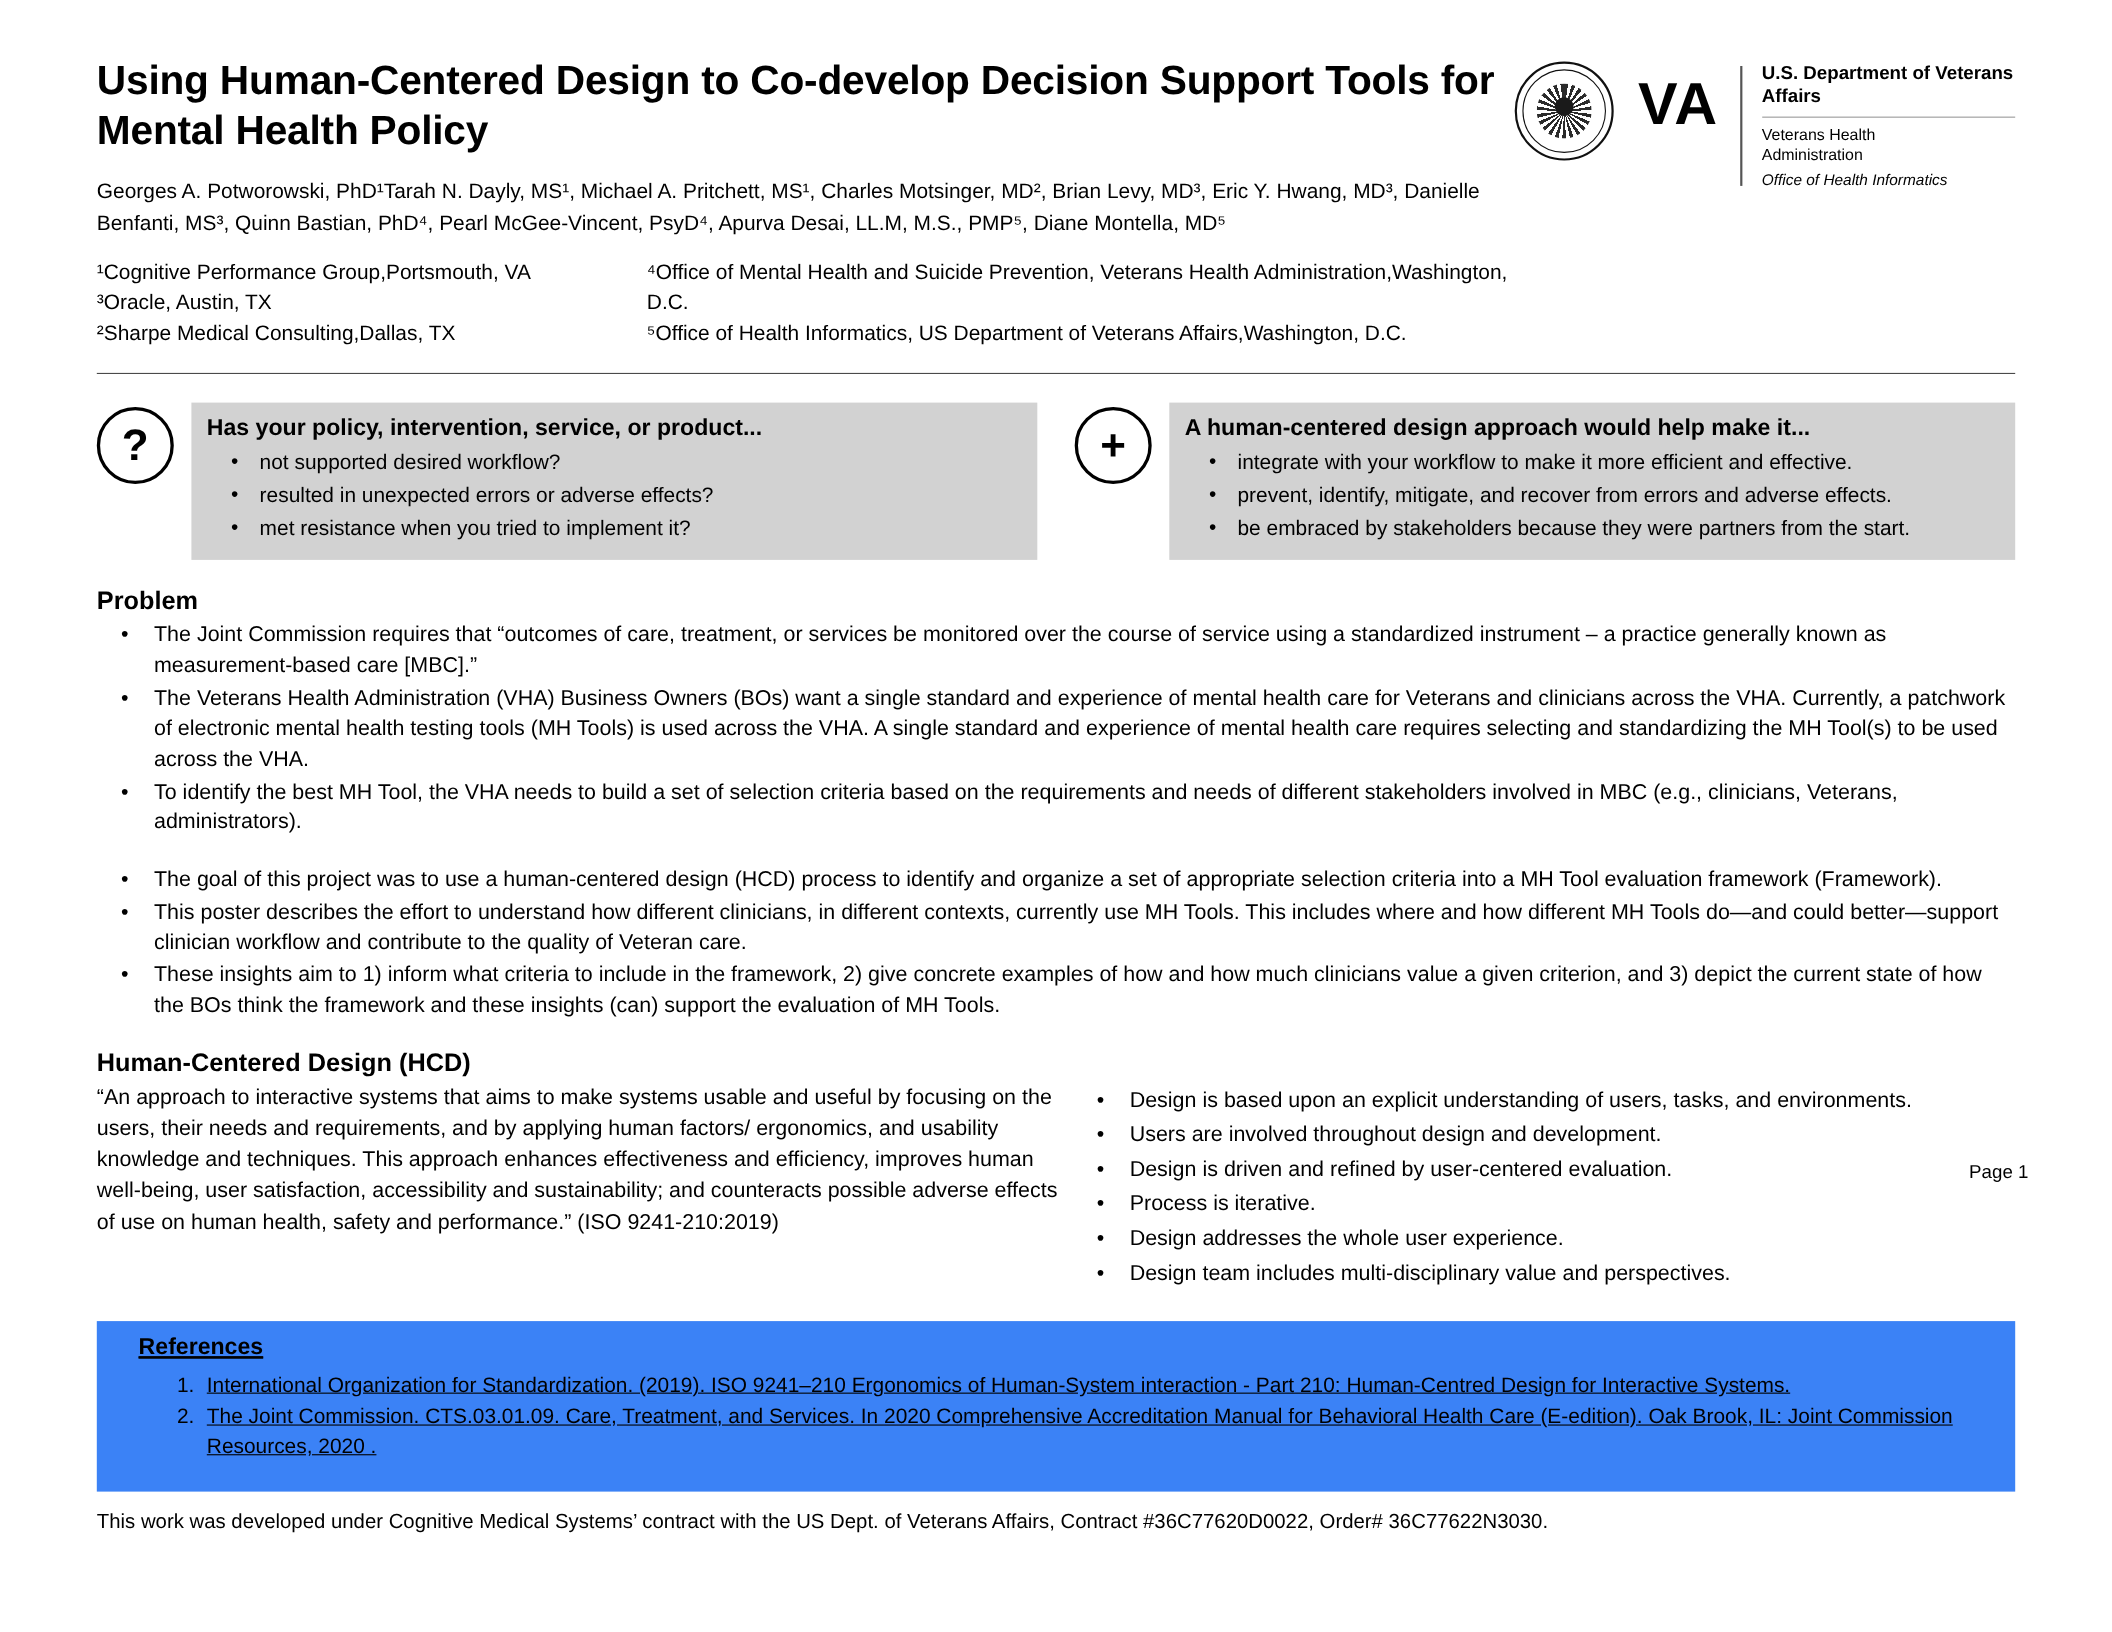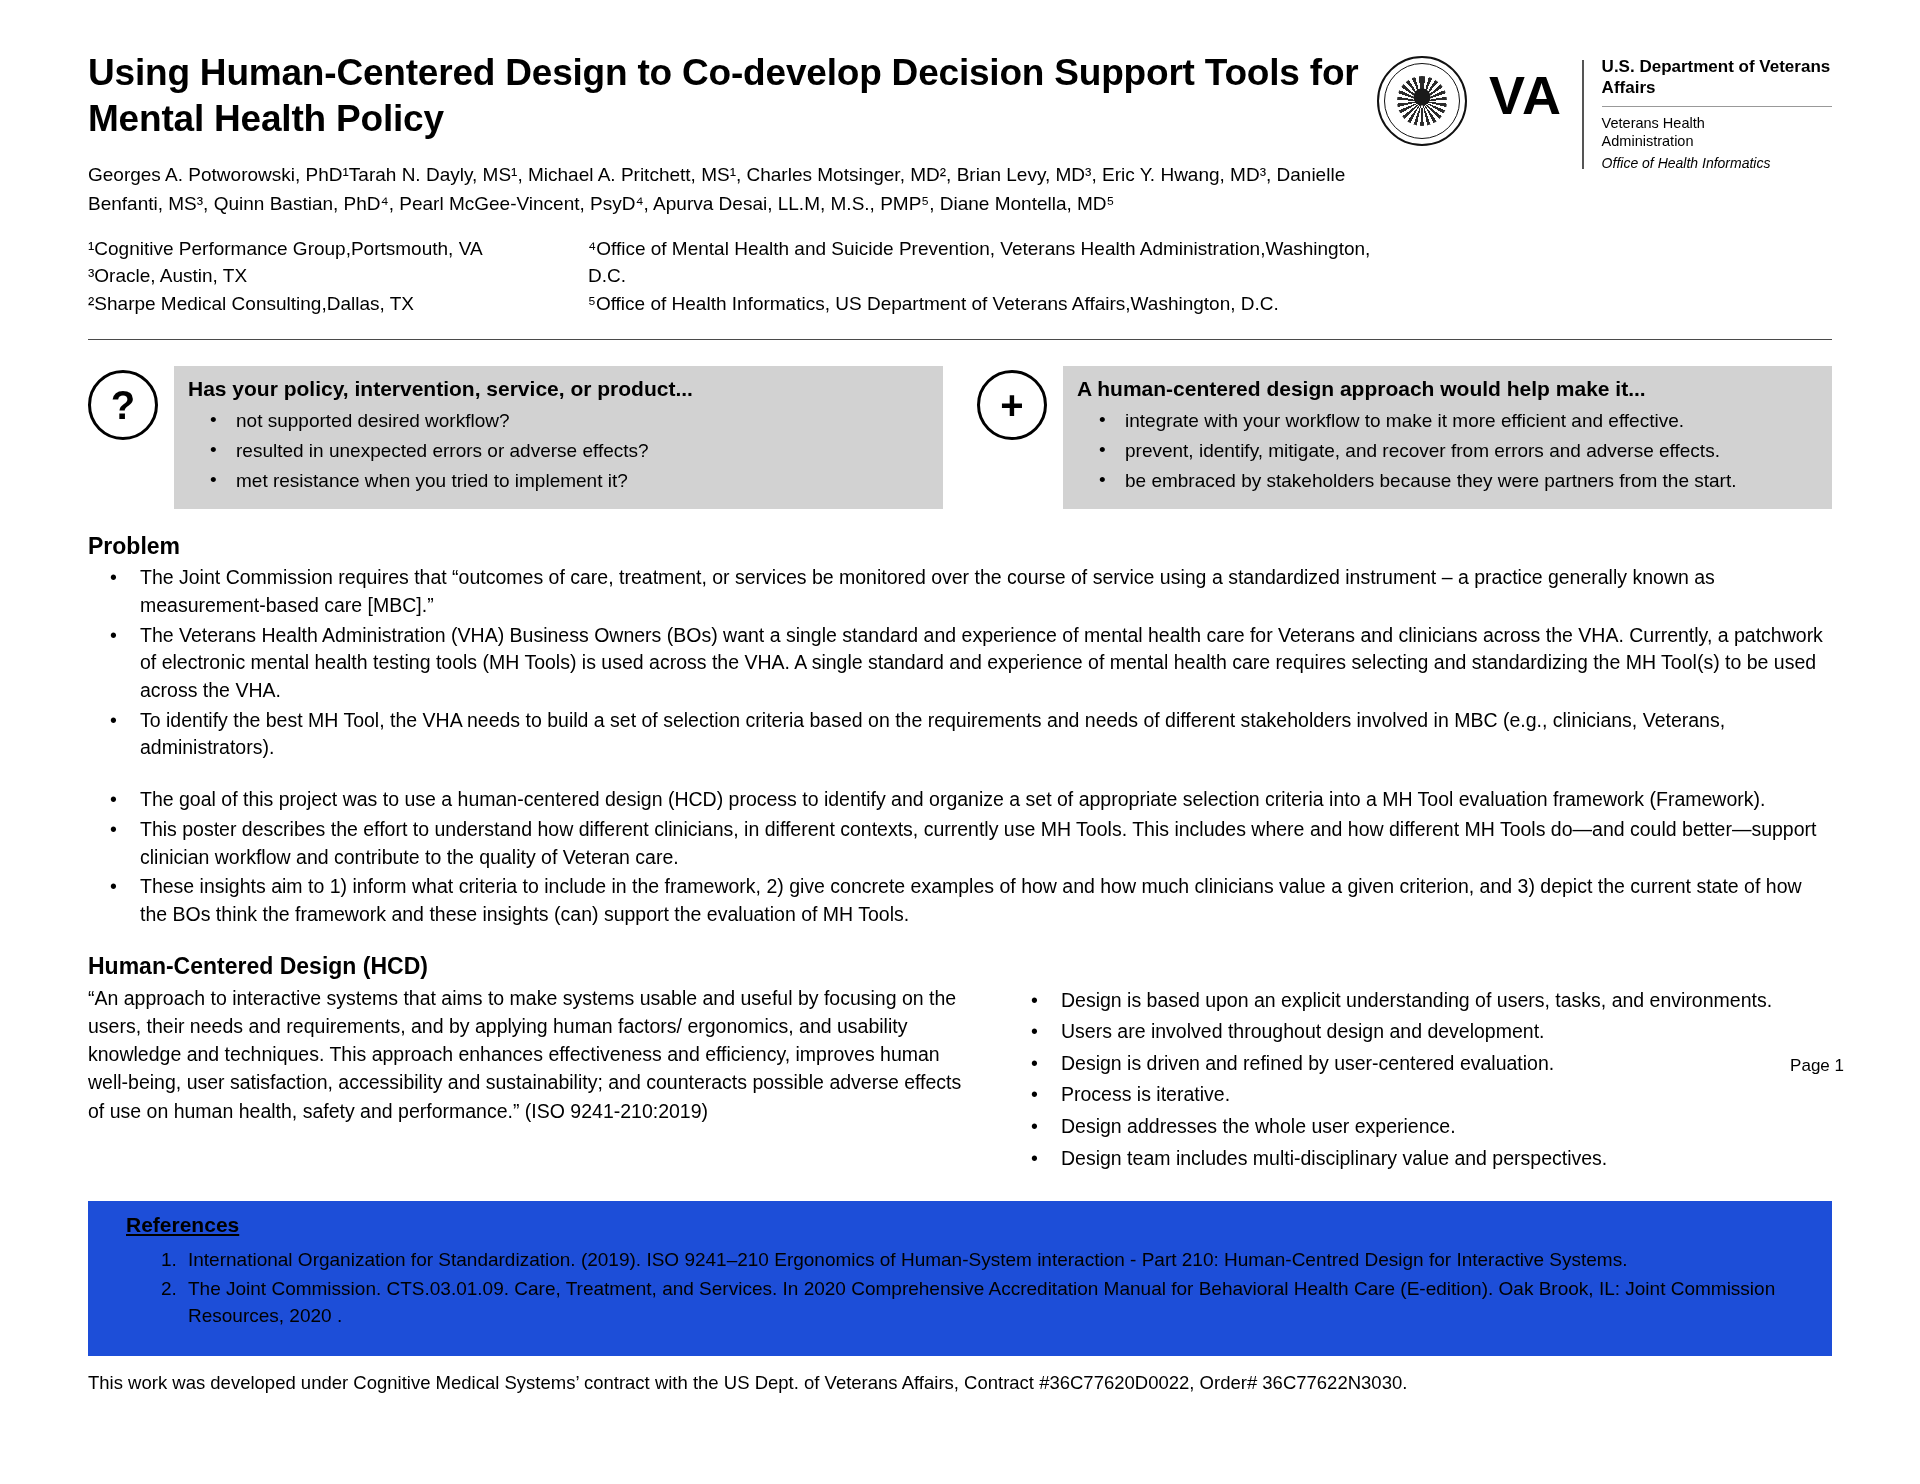--- a/index.html
+++ b/index.html
@@ -203,40 +203,41 @@
   ul.bullets > li::before {
     content: "\2022";
     position: absolute;
     left: 22px;
     top: 0;
   }
 
   
   .hcd-cols {
     display: flex;
-    gap: 41px;
+    gap: 7px;
     margin-top: 2px;
   }
   .hcd-quote {
     width: 880px;
     font-size: 19.5px;
     line-height: 1.45;
   }
   .hcd-right {
     flex: 1;
     padding-top: 2px;
   }
   .hcd-right ul.bullets { font-size: 19.5px; line-height: 1.52; }
   .hcd-right ul.bullets > li { padding-left: 52px; }
 
   
   .refs {
-    background: #1d4ed8;
+    background: #3b82f6;
     margin-top: 26px;
     padding: 12px 20px 16px 38px;
+    text-decoration: underline;
   }
   .refs-title {
     font-size: 21px;
     font-weight: bold;
     text-decoration: underline;
     margin-bottom: 3px;
   }
   ol.ref-list {
     margin: 10px;
     padding: 0 0 0 46px;

